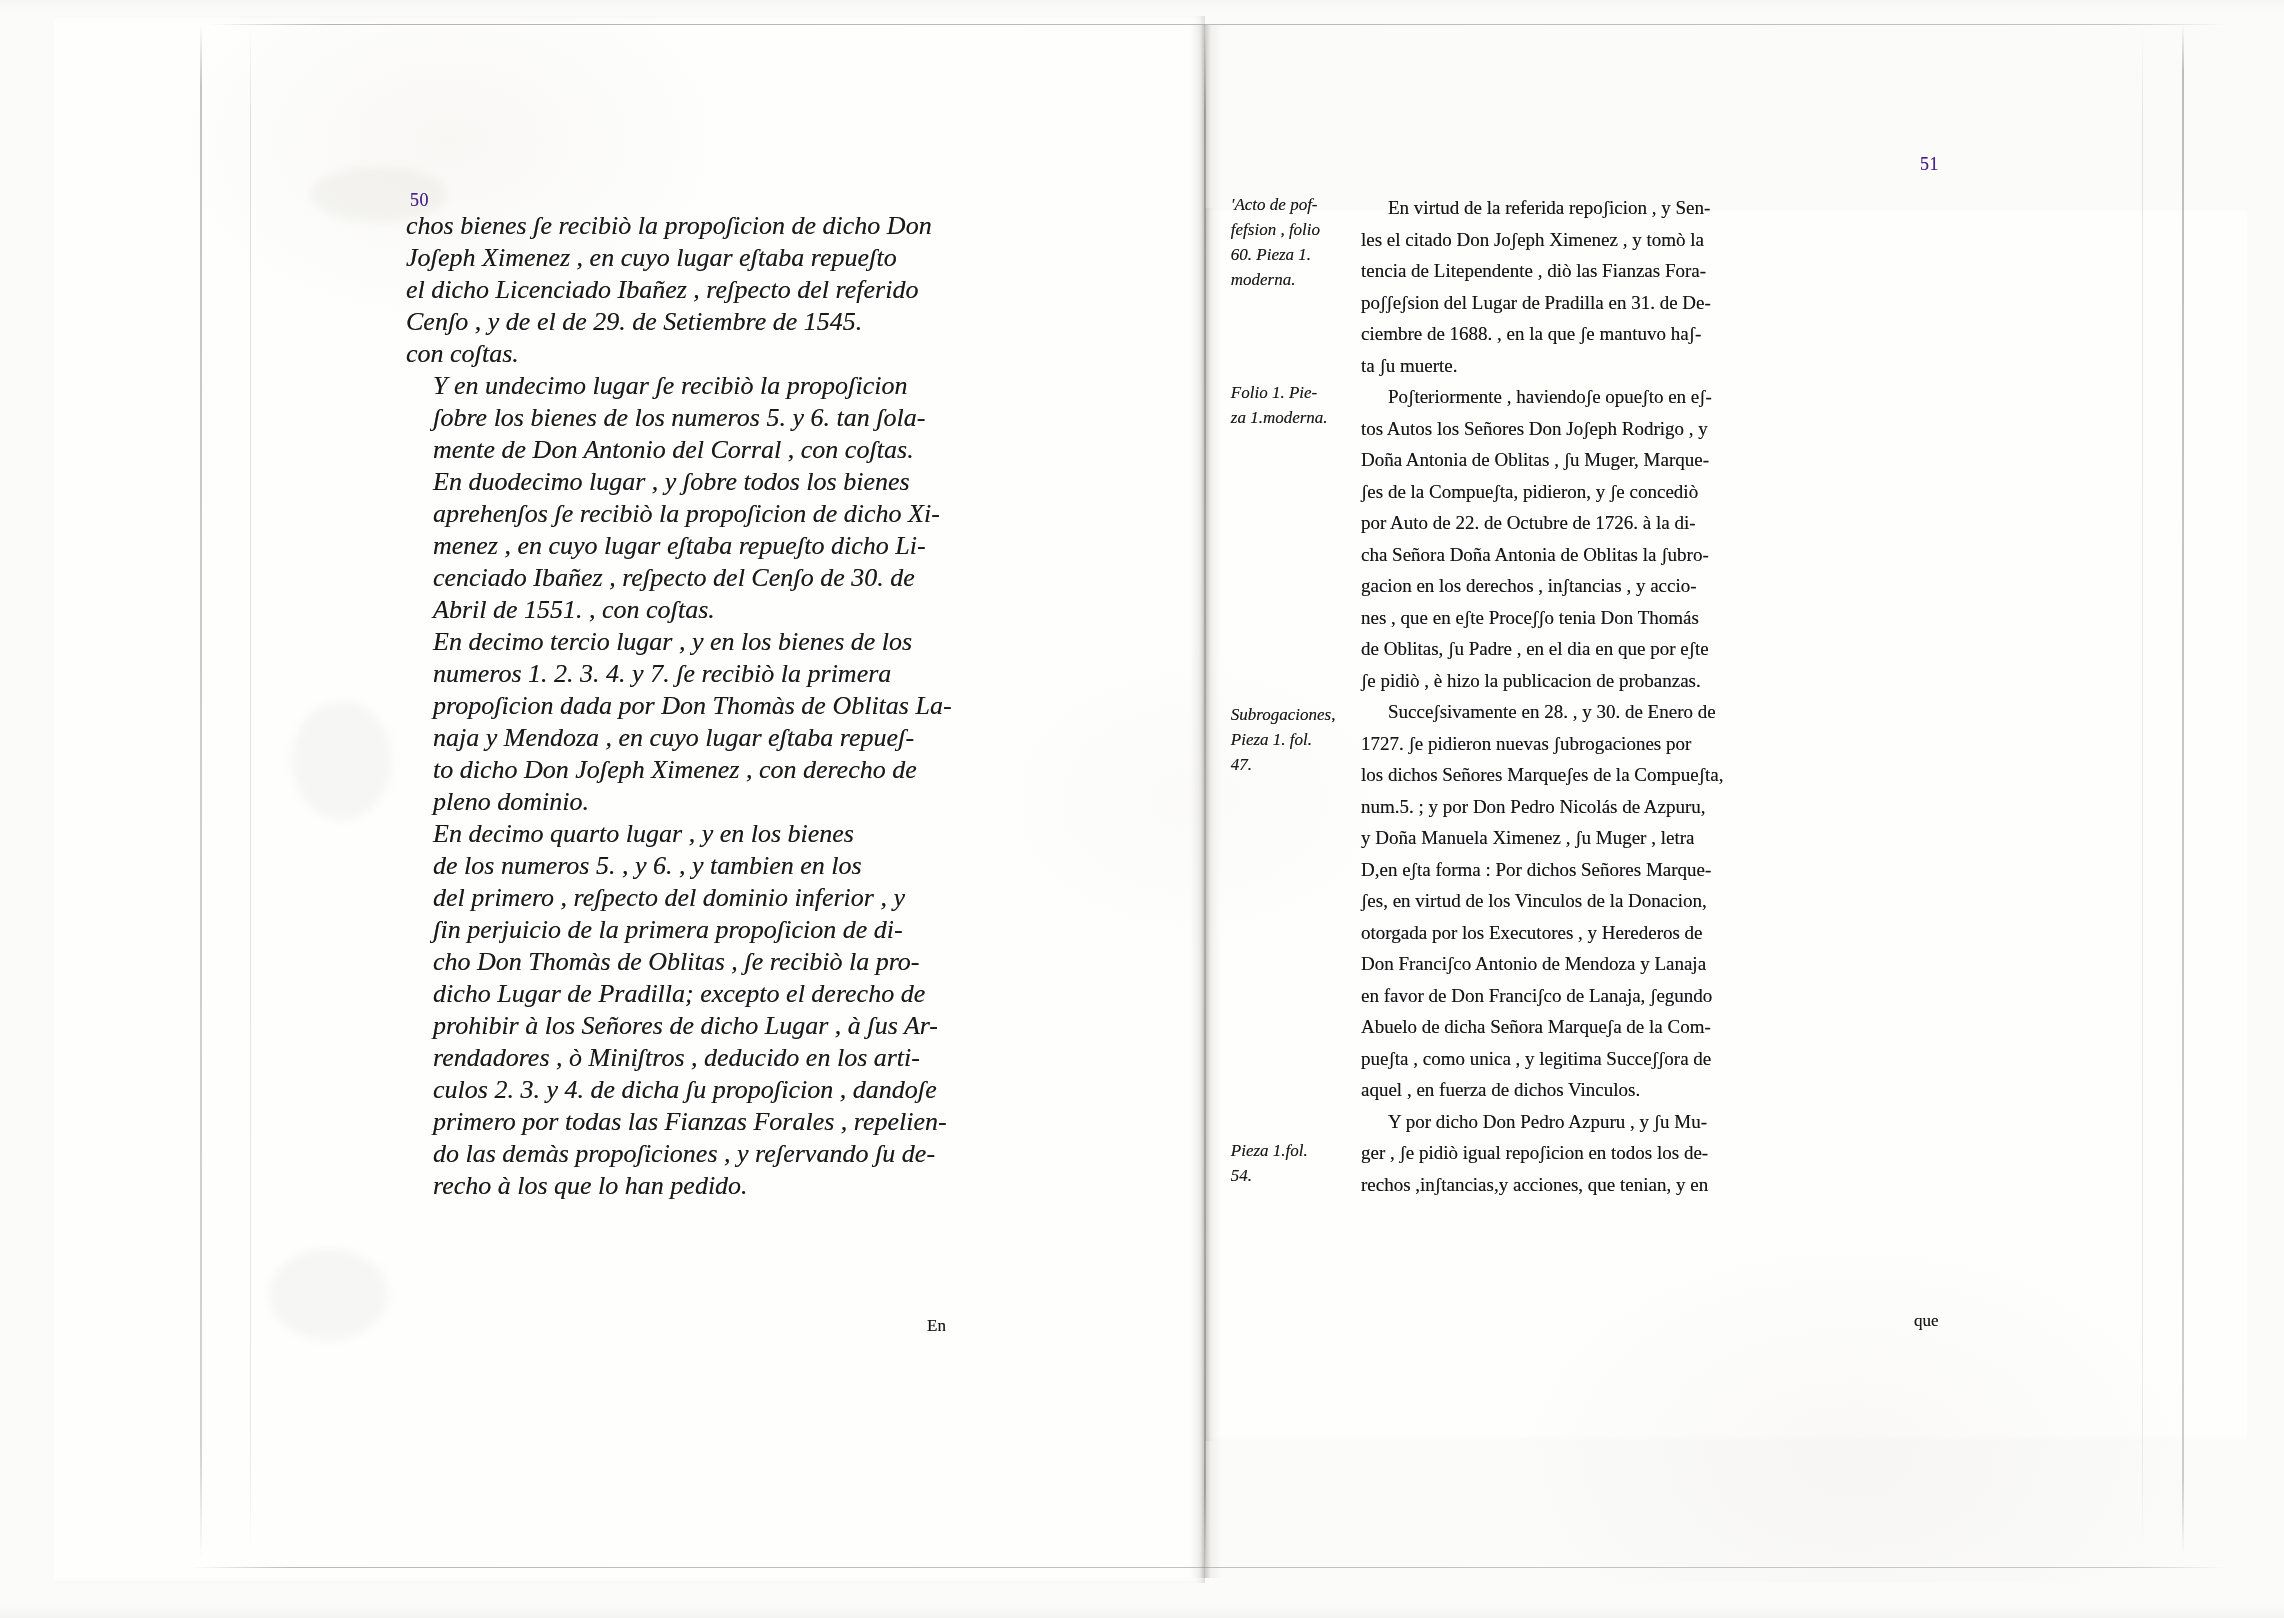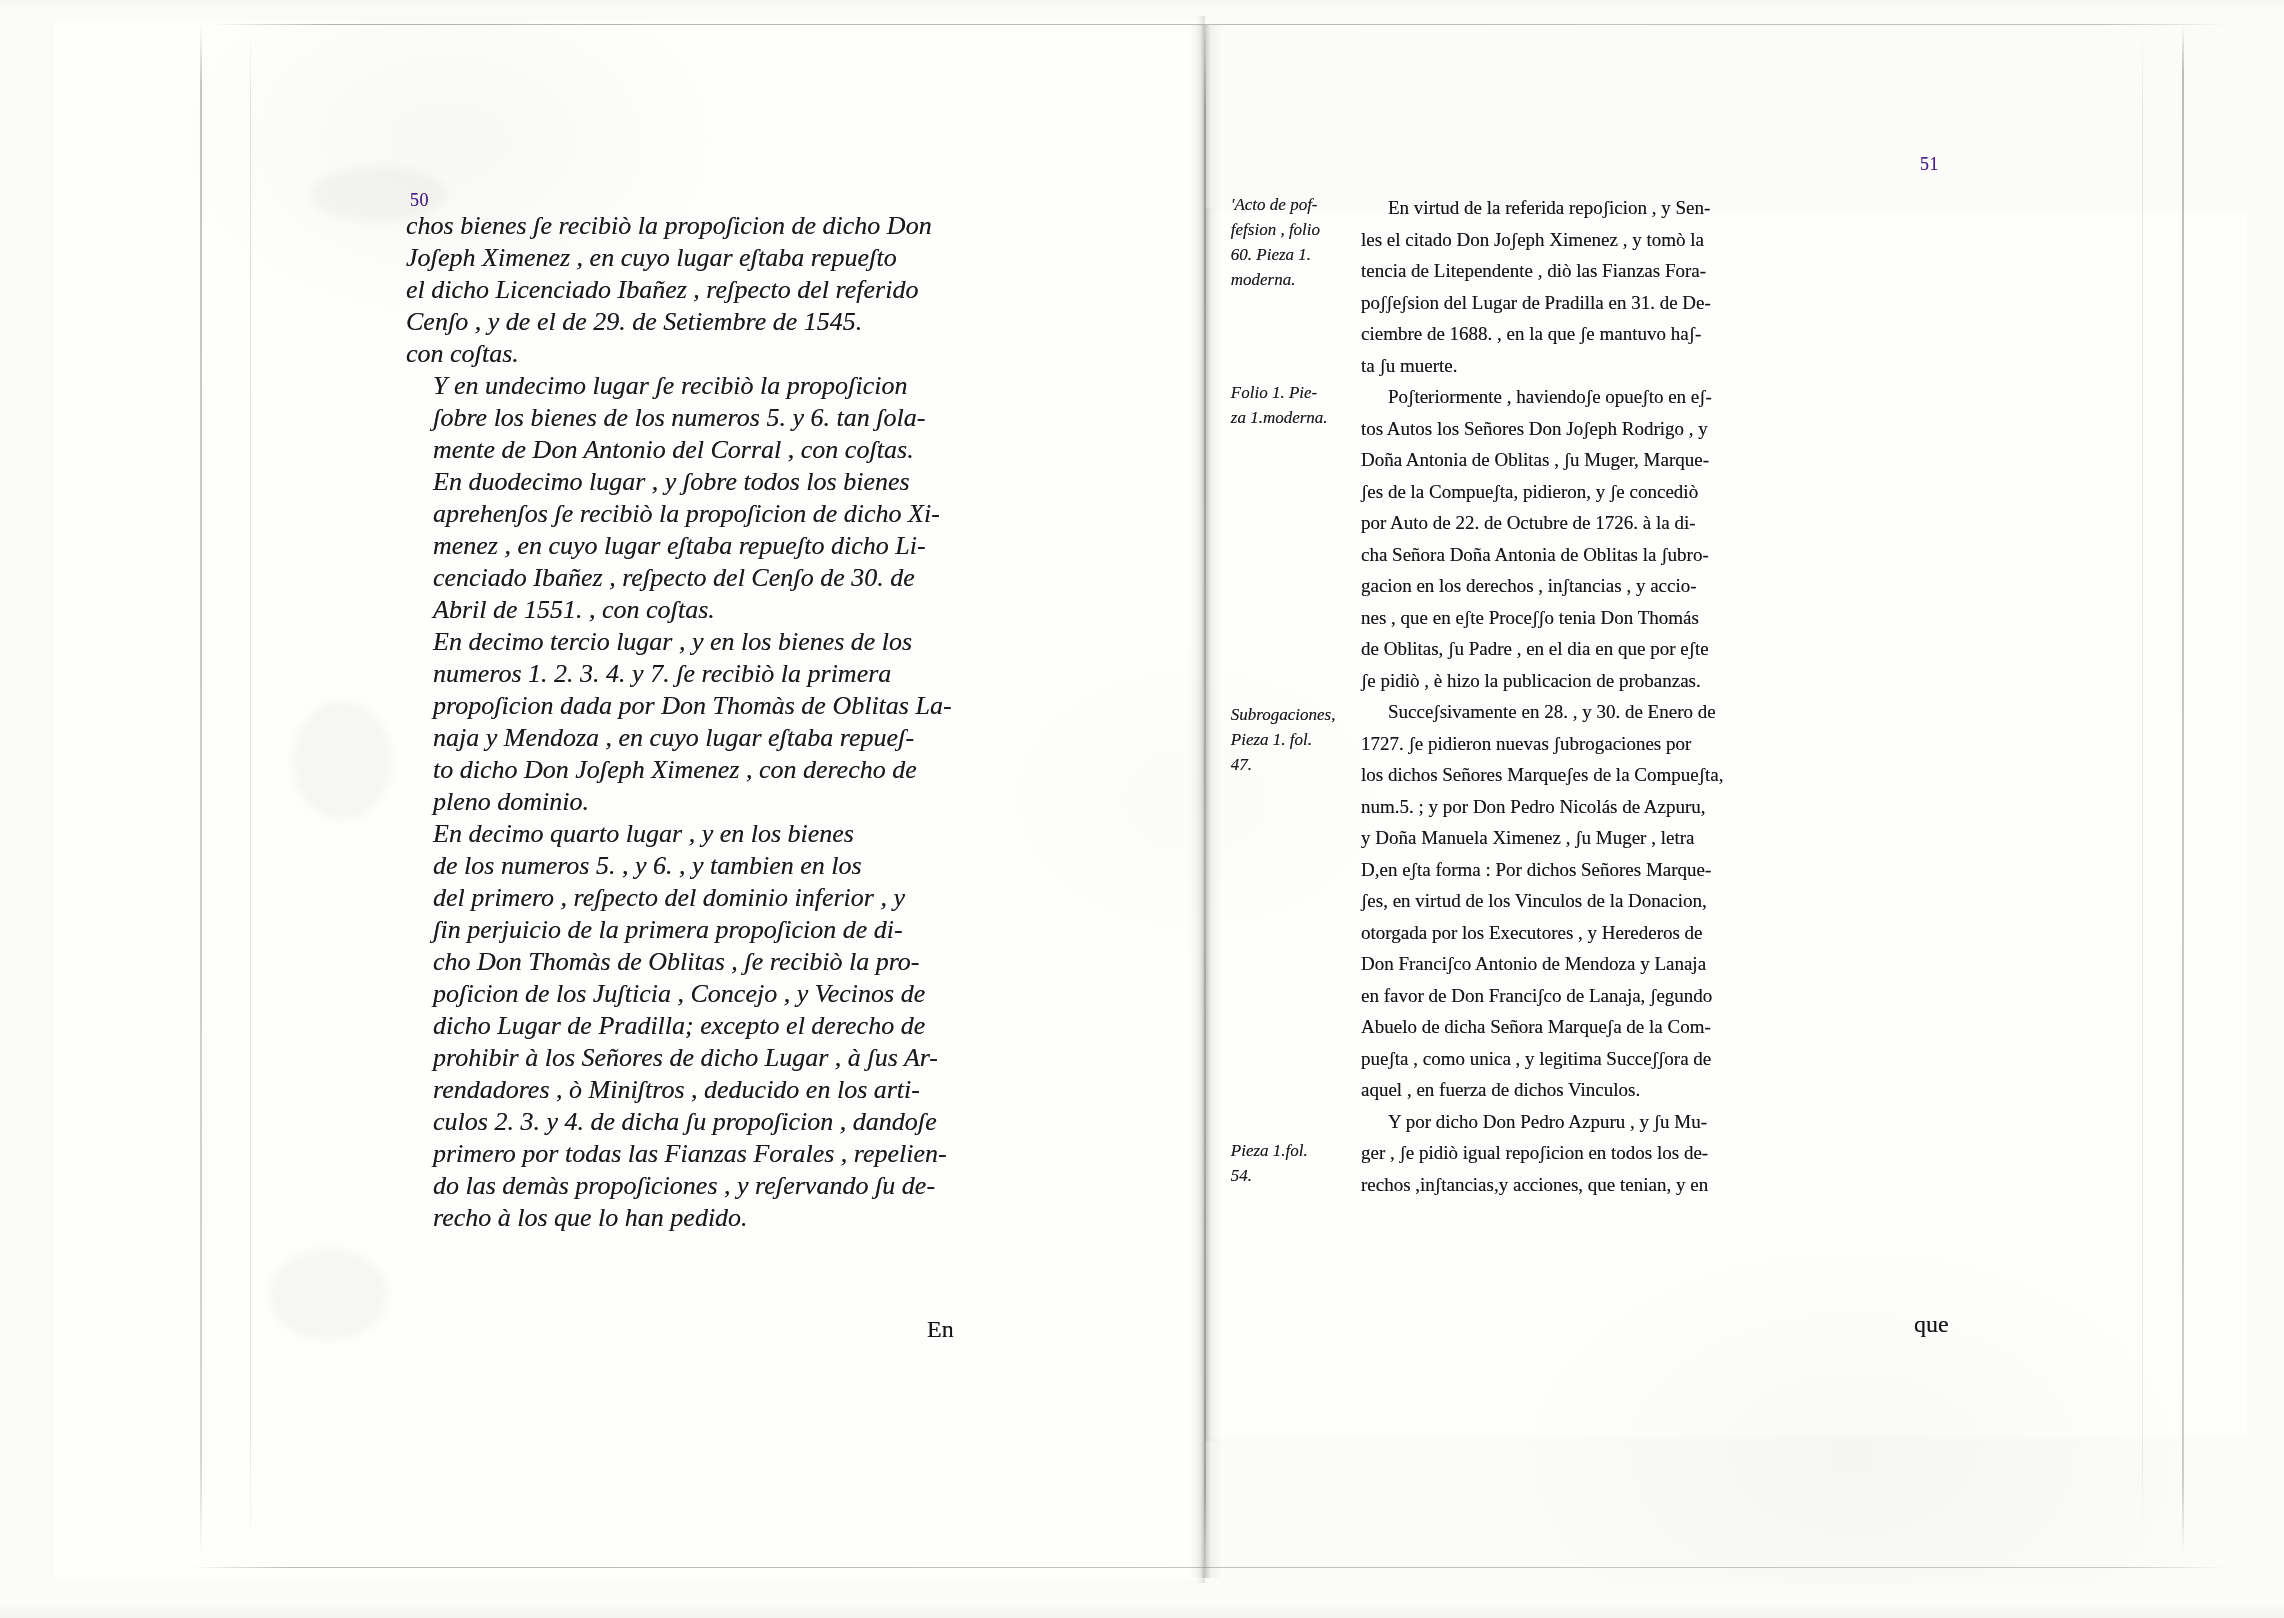--- a/index.html
+++ b/index.html
@@ -133,21 +133,21 @@
     font-style:italic;
     font-size:17px;
     line-height:25px;
     color:#1b1b1e;
   }
   .note{ position:absolute; left:1.8px; width:137px; }
   .note .ln{ display:block; white-space:nowrap; }
 
   
   .catchword{
-    position:absolute;font-size:24px;color:#16161a;
+    position:absolute;font-size:17px;color:#16161a;
   }
   .catchword.verso{ left:927px; top:1316px; }
   .catchword.recto{ left:1914px; top:1311px; }
 
   
   .inkish{
     text-shadow:0 0 0.3px rgba(20,20,22,.55);
   }
 
   
@@ -209,21 +209,20 @@
       <span class="ln">naja y Mendoza , en cuyo lugar eʃtaba repueʃ-</span>
       <span class="ln">to dicho Don Joʃeph Ximenez , con derecho de</span>
       <span class="ln">pleno dominio.</span>
     </p>
     <p class="indent">
       <span class="ln" style="text-indent: 27px;">En decimo quarto lugar , y en los bienes</span>
       <span class="ln">de los numeros 5. , y 6. , y tambien en los</span>
       <span class="ln">del primero , reʃpecto del dominio inferior , y</span>
       <span class="ln">ʃin perjuicio de la primera propoʃicion de di-</span>
       <span class="ln">cho Don Thomàs de Oblitas , ʃe recibiò la pro-</span>
-      <span class="ln">poʃicion de los Juʃticia , Concejo , y Vecinos de</span>
       <span class="ln">dicho Lugar de Pradilla; excepto el derecho de</span>
       <span class="ln">prohibir à los Señores de dicho Lugar , à ʃus Ar-</span>
       <span class="ln">rendadores , ò Miniʃtros , deducido en los arti-</span>
       <span class="ln">culos 2. 3. y 4. de dicha ʃu propoʃicion , dandoʃe</span>
       <span class="ln">primero por todas las Fianzas Forales , repelien-</span>
       <span class="ln">do las demàs propoʃiciones , y reʃervando ʃu de-</span>
       <span class="ln">recho à los que lo han pedido.</span>
     </p>
   </div>
 

